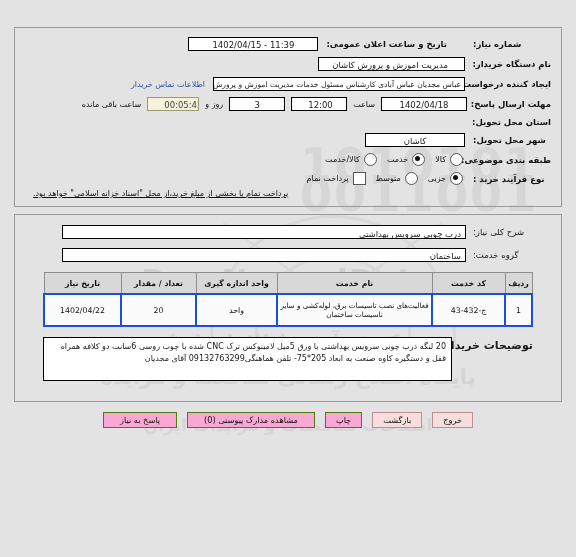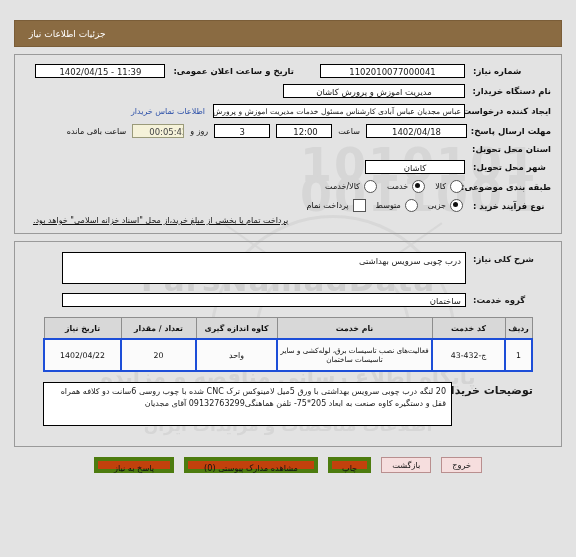--- a/index.html
+++ b/index.html
@@ -106,27 +106,27 @@
     line-height:14px;
     font-size:8.5px;
     padding:0 16px;
     box-sizing:border-box;
     text-align:center;
     white-space:nowrap;
     overflow:hidden;
   }
   .fld.num{width:145px;direction:ltr;}
   .fld.date{width:130px;direction:ltr;}
-  .fld.buyer{width:182px;text-align:center;}
+  .fld.buyer{width:147px;text-align:center;}
   .fld.creator{
     width:252px;text-align:right;font-size:7.6px;padding:0 3px;
   }
   .fld.prov{width:112px;text-align:center;}
   .fld.city{width:100px;text-align:center;}
-  .fld.d1{width:101px;direction:ltr;}
+  .fld.d1{width:86px;direction:ltr;}
   .fld.hour{width:56px;direction:ltr;}
   .fld.days{width:56px;direction:ltr;}
   .fld.timer{
     width:52px;direction:ltr;background:#f5f2d9;border:1px solid #9a9a7a;
     color:#444;
   }
   .linkish{
     color:#2b4fa8;font-size:8px;white-space:nowrap;cursor:pointer;
   }
   .mini{font-size:8px;color:#111;white-space:nowrap;}
@@ -145,26 +145,26 @@
     width:11px;height:11px;border:1px solid #555;background:#fff;
     display:inline-block;flex:none;
   }
   .note{
     font-size:8px;color:#111;white-space:nowrap;
   }
   
   .panel.desc{padding:10px 10px 10px 10px;}
   .drow{display:flex;align-items:flex-start;gap:7px;margin-bottom:9px;}
   .dlabel{
-    font-size:8.5px;font-weight:bold;white-space:nowrap;
+    font-size:8.5px;font-weight:normal;white-space:nowrap;
     width:78px;text-align:left;padding-top:2px;
   }
   .dbox{
     background:#fff;border:1px solid #000;
-    width:404px;height:32px;
+    width:404px;height:14px;
     font-size:8.5px;padding:2px 4px;box-sizing:border-box;
     text-align:right;line-height:12px;overflow:hidden;
   }
   .dbox.small{height:14px;line-height:11px;width:404px;}
   .section-title{
     font-size:8.5px;font-weight:bold;margin:2px 0 9px 0;
     text-align:right;padding-right:2px;
   }
   
   .tbl-wrap{padding:0 18px 0 18px;}
@@ -205,22 +205,22 @@
     width:416px;height:44px;
     font-size:8px;line-height:12px;
     padding:3px 5px;box-sizing:border-box;
     text-align:right;overflow:hidden;
   }
   .btnbar{
     display:flex;align-items:center;justify-content:center;
     gap:10px;padding:10px 0 0 0;
   }
   .btn{
-    border:4px solid #4d7c0f;
-    background:#c2410c;
+    border:1px solid #4d7c0f;
+    background:#f9a8d4;
     font-size:8.2px;
     height:16px;line-height:14px;
     padding:0 10px;
     box-sizing:border-box;
     white-space:nowrap;
     cursor:pointer;
     color:#111;
     font-family:"DejaVu Sans","Liberation Sans",sans-serif;
   }
   .btn.pink{background:#f6dede;border:1px solid #b98f8f;}
@@ -241,29 +241,25 @@
   <div class="wm-fa">مرکز فر آوری اطلاعات ایران</div>
   <div class="wm-text">ParsNamadData</div>
   <div class="wm-fa2">پایگاه اطلاع رسانی مناقصه و مزایده</div>
   <div class="wm-fa3">اطلاعات مناقصات و مزایدات ایران</div>
 </div>
 
 <div class="page">
 
   <div class="top-strip"></div>
 
-  <div class="titlebar">
-    <span>جزئیات اطلاعات نیاز</span>
-  </div>
 
   <div class="panel info">
 
     <div class="row" style="justify-content:flex-start;gap:8px;">
       <div class="lbl w1">شماره نیاز:</div>
-      <div class="fld num">1102010077000041</div>
       <div class="lbl" style="margin-right:18px;">تاریخ و ساعت اعلان عمومی:</div>
       <div class="fld date">1402/04/15 - 11:39</div>
     </div>
 
     <div class="row" style="gap:8px;">
       <div class="lbl w1">نام دستگاه خریدار:</div>
       <div class="fld buyer">مدیریت اموزش و پرورش کاشان</div>
     </div>
 
     <div class="row" style="gap:8px;">
@@ -343,21 +339,21 @@
       <div class="dbox small">ساختمان</div>
     </div>
 
     <div class="tbl-wrap">
       <table>
         <thead>
           <tr>
             <th style="width:22px;">ردیف</th>
             <th style="width:68px;">کد خدمت</th>
             <th>نام خدمت</th>
-            <th style="width:76px;">کاوه اندازه گیری</th>
+            <th style="width:76px;">واحد اندازه گیری</th>
             <th style="width:70px;">تعداد / مقدار</th>
             <th style="width:72px;">تاریخ نیاز</th>
           </tr>
         </thead>
         <tbody>
           <tr>
             <td>1</td>
             <td class="code">ج-432-43</td>
             <td class="name">فعالیت‌های نصب تاسیسات برق، لوله‌کشی و سایر تاسیسات ساختمان</td>
             <td>واحد</td>

